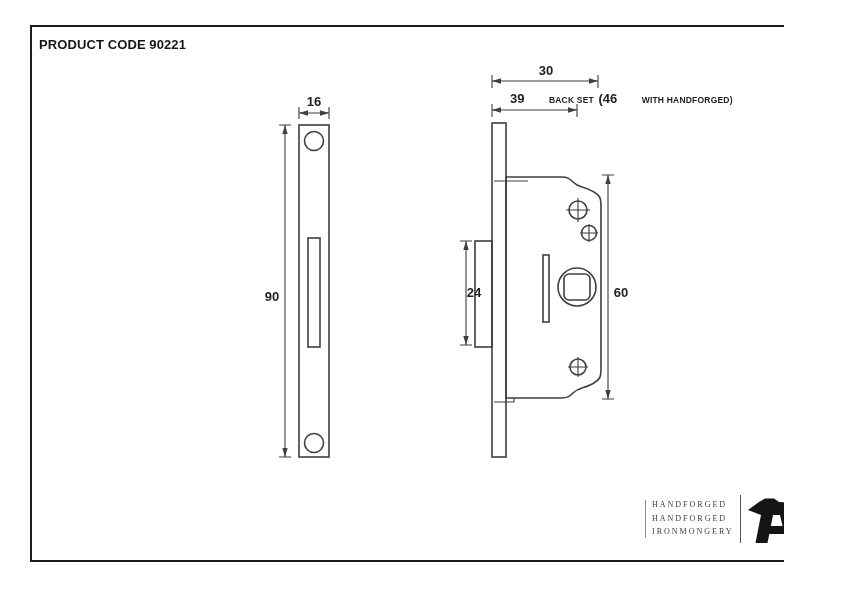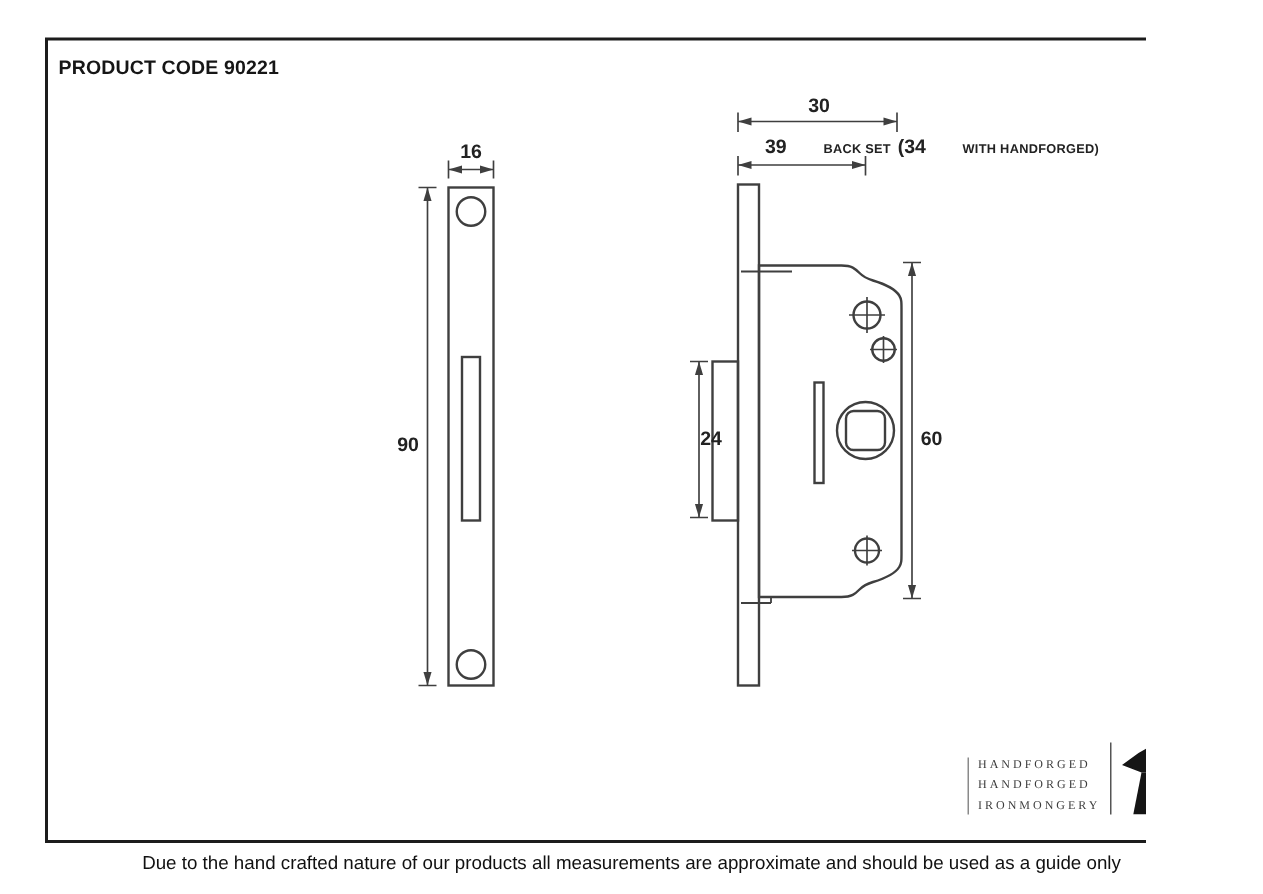--- a/index.html
+++ b/index.html
@@ -1,31 +1,31 @@
 <!DOCTYPE html>
 <html><head>
 <meta charset="utf-8">
 <style>
   html,body{margin:0;padding:0;background:#fff;}
   body{font-family:"Liberation Sans",sans-serif;color:#1a1a1a;}
-  .sheet{position:relative;width:764px;height:596px;background:#fff;overflow:hidden;}
+  .sheet{position:relative;width:764px;height:596px;background:#fff;overflow:hidden;padding-left:20px;}
   .frame{position:absolute;left:30px;top:25px;width:780px;height:537px;
          border:2px solid #1c1c1c;box-sizing:border-box;}
   .product-code{position:absolute;left:39px;top:37px;font-size:13px;font-weight:700;
                 letter-spacing:.1px;color:#161616;}
   .disclaimer{position:absolute;left:0;top:568px;width:842px;text-align:center;
               font-size:12.5px;color:#111;}
   svg.draw{position:absolute;left:0;top:0;}
   .dim-label{position:absolute;transform:translate(-50%,-50%);font-size:13px;
              font-weight:700;color:#222;white-space:nowrap;}
   .backset-row{position:absolute;left:510px;top:99px;transform:translateY(-54%);
                white-space:nowrap;font-weight:700;color:#222;}
   .backset-row .big{font-size:13px;}
   .backset-row .small{font-size:8.5px;letter-spacing:.2px;margin-left:20px;}
-  .logo{position:absolute;left:645px;top:494px;display:flex;align-items:flex-end;}
+  .logo{position:absolute;left:645px;top:494px;display:flex;align-items:center;}
   .logo .bar1{width:1px;height:38px;background:#8a8a8a;margin-right:6px;}
   .logo .tagline{font-family:"Liberation Serif",serif;font-size:8px;line-height:13.5px;
                  letter-spacing:2px;color:#3c3c3c;white-space:nowrap;}
   .logo .bar2{width:1px;height:48px;background:#555;margin:0 4px 0 6px;}
 </style>
 </head>
 <body>
 
 <div class="sheet">
 
@@ -92,21 +92,21 @@
       </g>
     </g>
   </svg>
 
   <div class="dim-label" style="left:314px;top:101px;">16</div>
   <div class="dim-label" style="left:272px;top:296px;">90</div>
   <div class="dim-label" style="left:546px;top:70px;">30</div>
   <div class="backset-row">
     <span class="big">39</span>
     <span class="small">BACK SET</span>
-    <span class="big">(34</span>
+    <span class="big">(46</span>
     <span class="small">WITH HANDFORGED)</span>
   </div>
   <div class="dim-label" style="left:474px;top:292px;">24</div>
   <div class="dim-label" style="left:621px;top:292px;">60</div>
 
   <div class="logo">
     <div class="bar1"></div>
     <div class="tagline">
       <div>HANDFORGED</div>
       <div>HANDFORGED</div>
@@ -116,14 +116,13 @@
     <svg width="54" height="49" viewBox="0 0 54 49">
       <g fill="#151515" stroke="none">
         <path d="M3,16 L14,8 L20,4.5 L29,4.5 L34,8 L51,8.5 L51,13.5 L40,21 L16,21 Z"></path>
         <path d="M16,21 L28,21 L22.5,49 L10.5,49 Z"></path>
         <path d="M35,21 L47,21 L53.5,49 L41.5,49 Z"></path>
         <path d="M15,32 L48,32 L50,40 L13,40 Z"></path>
       </g>
     </svg>
   </div>
 
-  <div class="disclaimer">Due to the hand crafted nature of our products all measurements are approximate and should be used as a guide only</div>
 </div>
 
 </body></html>

